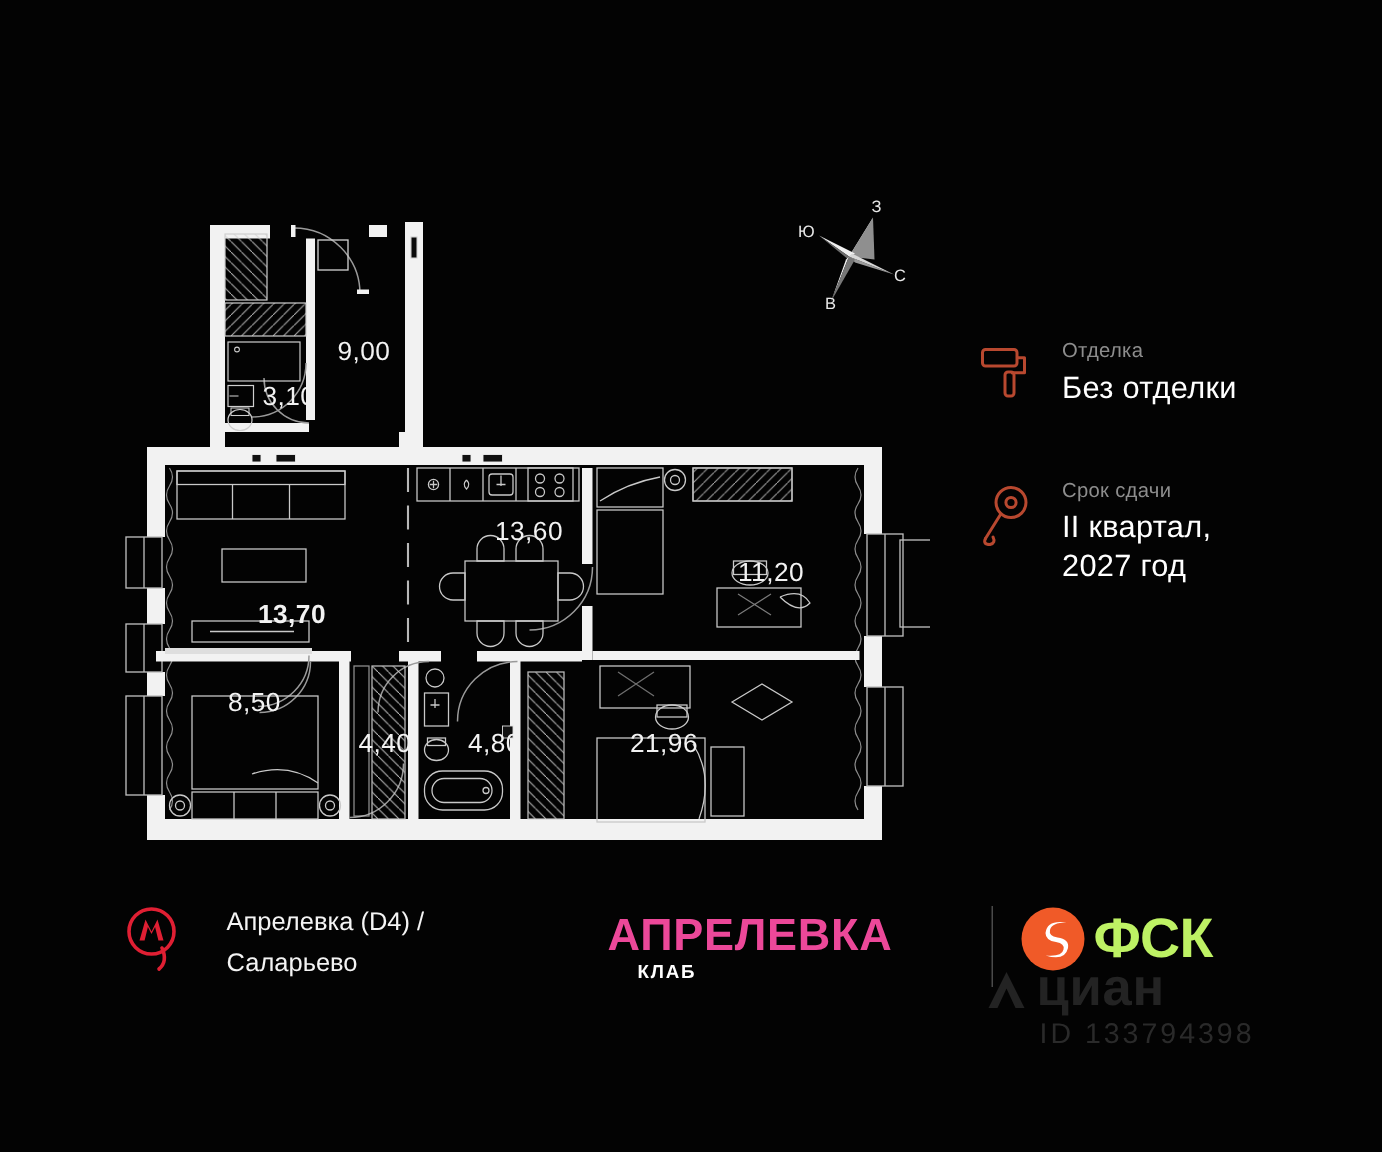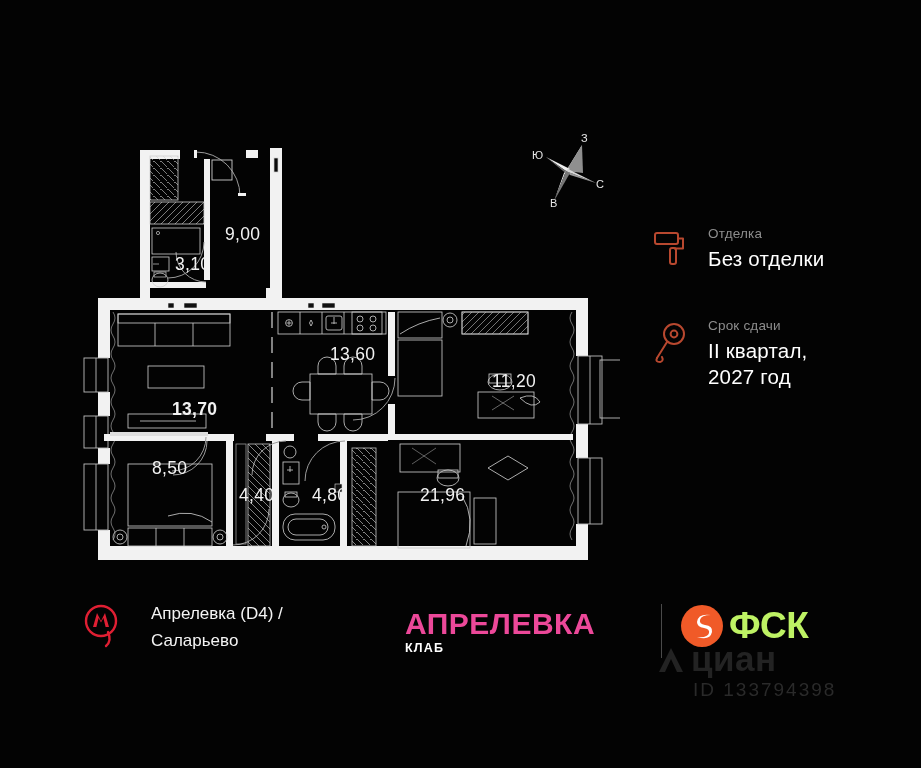--- a/index.html
+++ b/index.html
@@ -32,21 +32,21 @@
   .info-val{color:#fff;font-size:20.5px;line-height:26px;letter-spacing:.2px;}
 
   
   #metro{position:absolute;left:82px;top:600px;width:300px;display:flex;align-items:flex-end;gap:19px;}
   #metro .mico{flex:0 0 40px;width:40px;padding-top:2px;}
   #metro .mtxt{padding-left:10px;color:#f4f4f4;font-size:17px;line-height:27px;}
 
   
   #brand{position:absolute;left:405px;top:608px;width:260px;}
   .brand-main{font-size:30px;font-weight:bold;letter-spacing:.5px;color:#ec4899;line-height:32px;}
-  .brand-sub{font-size:12.5px;font-weight:bold;letter-spacing:1.2px;color:#fff;margin-top:1px;}
+  .brand-sub{font-size:12.5px;font-weight:bold;letter-spacing:1.2px;color:#fff;margin-top:1px;margin-left:20px;}
   #brand-divider{position:absolute;left:661px;top:604px;width:1px;height:54px;background:#4a4a4a;}
 
   #fsk{position:absolute;left:680px;top:604px;display:flex;align-items:center;}
   #fsk .fsk-mark{width:44px;height:44px;flex:0 0 44px;}
   #fsk .fsk-word{font-size:37px;font-weight:bold;color:#bef264;letter-spacing:-.5px;margin-left:5px;line-height:40px;}
 
   
   #wm{position:absolute;left:655px;top:640px;width:240px;}
   #wm .wm-top{display:flex;align-items:flex-start;}
   #wm .wm-word{font-size:35px;font-weight:bold;color:#232323;letter-spacing:.5px;line-height:38px;}

